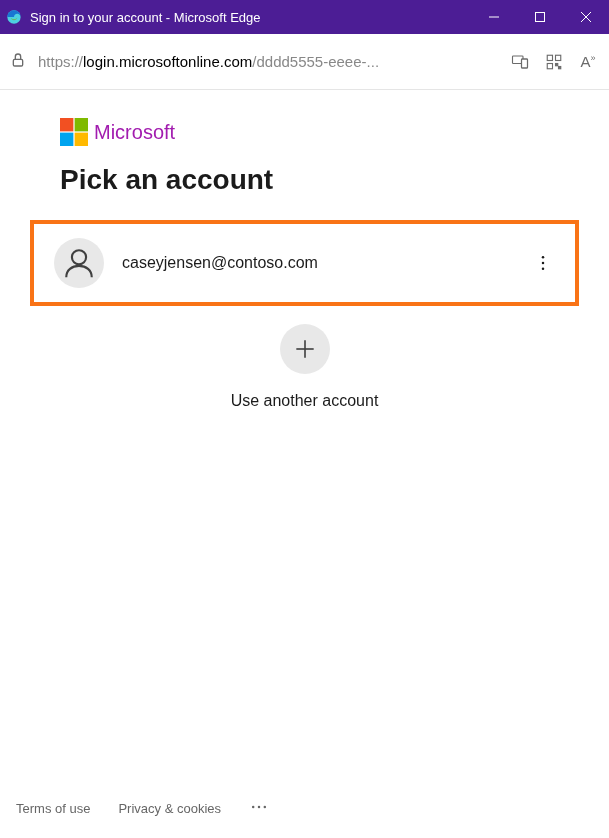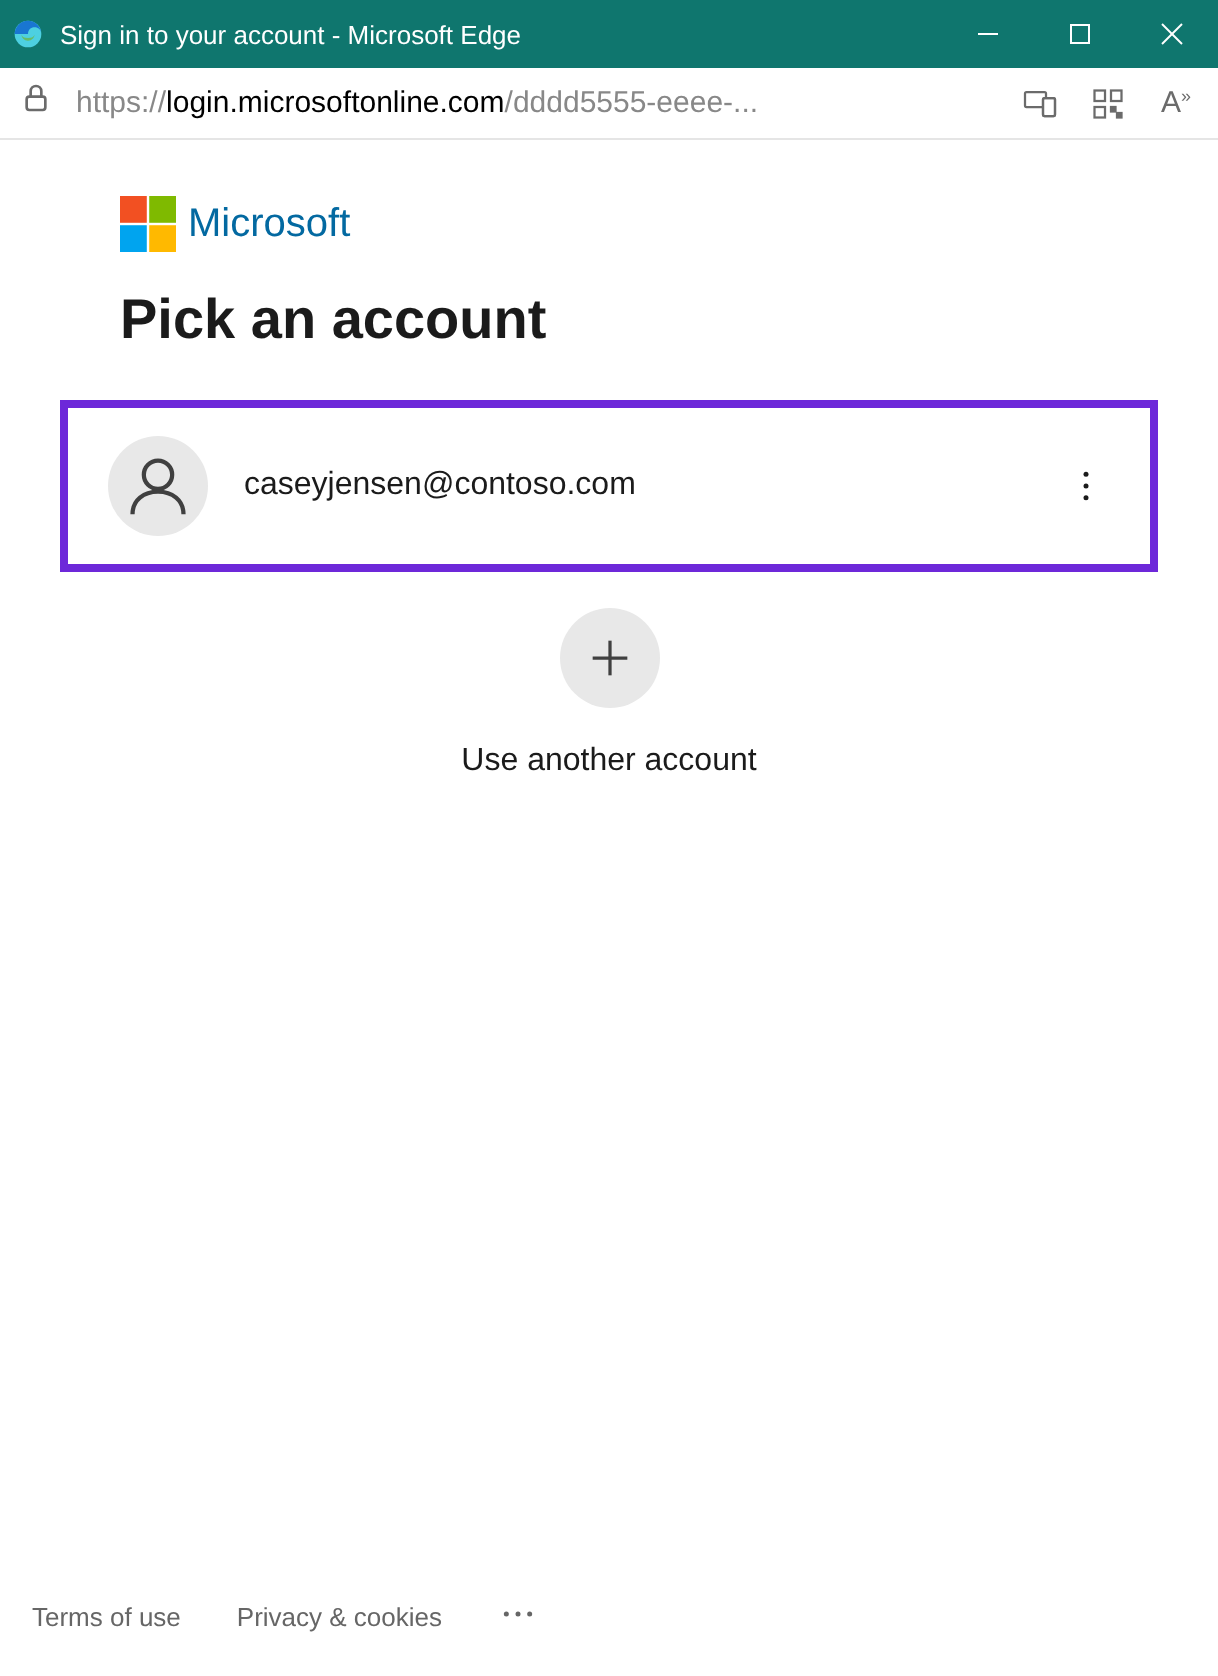--- a/index.html
+++ b/index.html
@@ -14,21 +14,21 @@
       height: 838px;
       background: #ffffff;
       overflow: hidden;
       display: flex;
       flex-direction: column;
     }
     
     
     .titlebar {
       height: 34px;
-      background: #0f766e;
+      background: #4c1d95;
       display: flex;
       align-items: center;
       padding-left: 6px;
       color: white;
     }
     
     .titlebar-icon {
       width: 16px;
       height: 16px;
       margin-right: 8px;
@@ -49,21 +49,21 @@
       width: 46px;
       height: 100%;
       display: flex;
       align-items: center;
       justify-content: center;
       color: white;
     }
     
     
     .addressbar {
-      height: 36px;
+      height: 56px;
       background: #ffffff;
       border-bottom: 1px solid #e5e5e5;
       display: flex;
       align-items: center;
       padding: 0 10px;
       gap: 12px;
     }
     
     .lock-icon {
       color: #6b6b6b;
@@ -110,21 +110,21 @@
     }
     
     .ms-logo {
       width: 28px;
       height: 28px;
     }
     
     .ms-text {
       font-size: 20px;
       font-weight: 500;
-      color: #0369a1;
+      color: #a21caf;
     }
     
     .title {
       font-size: 28px;
       font-weight: 700;
       color: #1b1b1b;
       margin-bottom: 24px;
     }
     
     .account-list {
@@ -134,21 +134,21 @@
     
     .account-item {
       display: flex;
       align-items: center;
       padding: 14px 20px;
       gap: 18px;
       cursor: pointer;
     }
     
     .account-item.highlighted {
-      border: 4px solid #6d28d9;
+      border: 4px solid #f97316;
     }
     
     .avatar-circle {
       width: 50px;
       height: 50px;
       border-radius: 50%;
       background: #e8e8e8;
       display: flex;
       align-items: center;
       justify-content: center;

